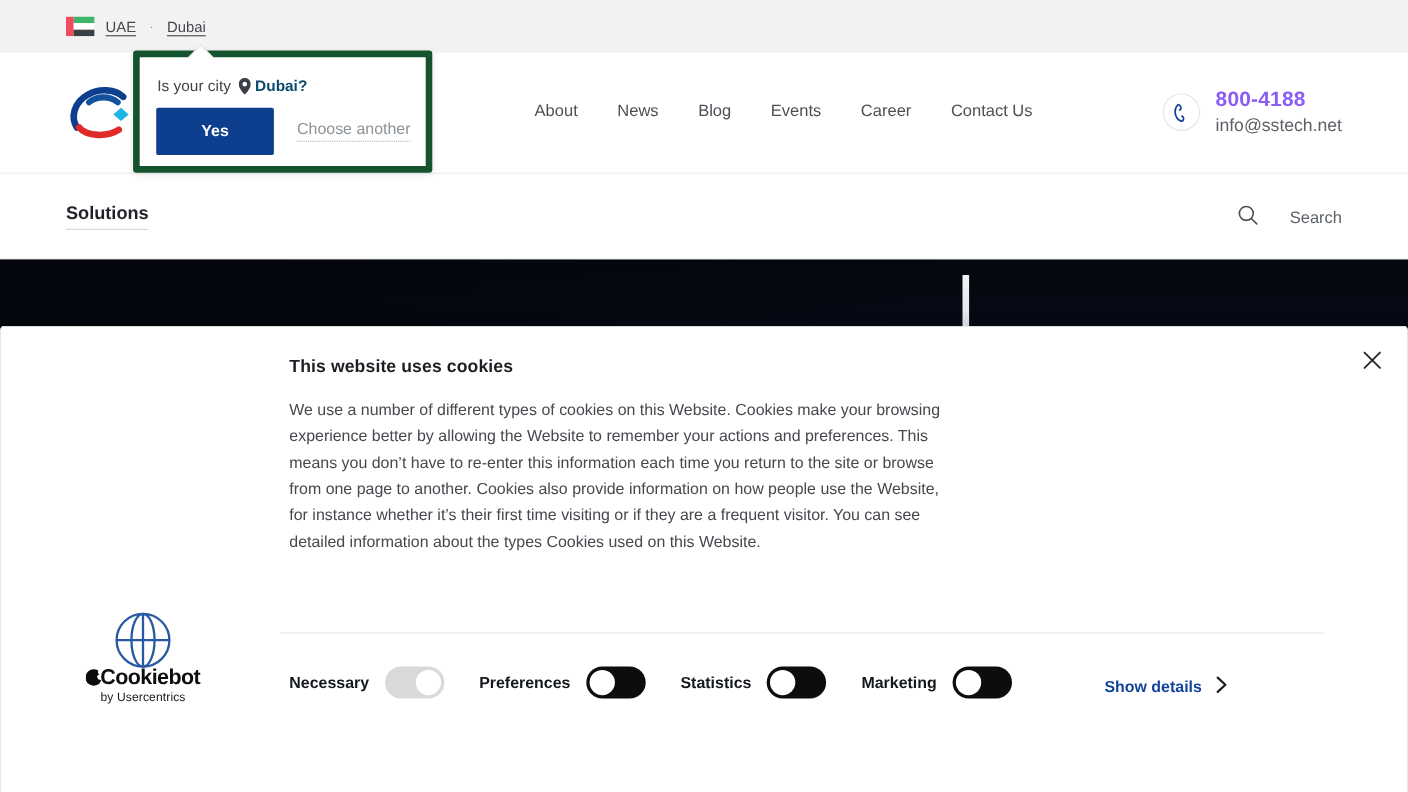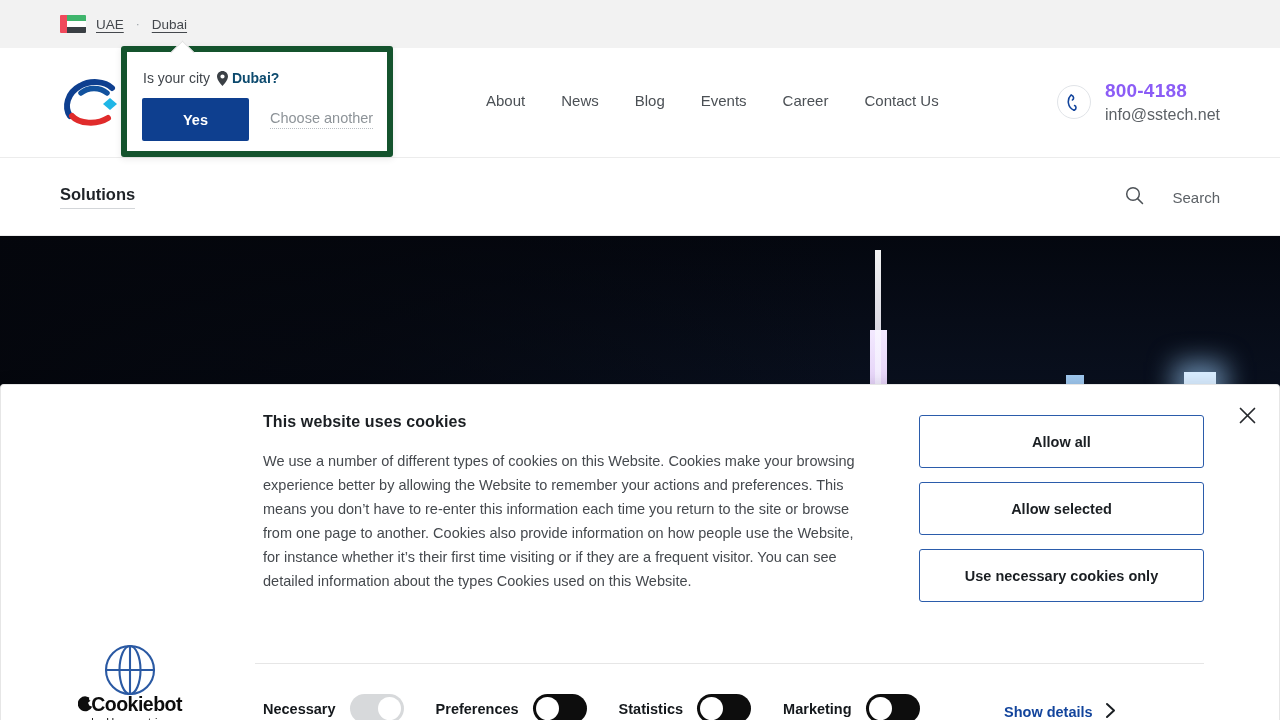--- a/index.html
+++ b/index.html
@@ -161,21 +161,21 @@
   }
   .hero-sky:after {
     content: ""; position: absolute; inset: 0;
     background: linear-gradient(90deg, rgba(4,6,12,.92) 0%, rgba(4,6,12,.7) 28%, rgba(4,6,12,.25) 52%, rgba(4,6,12,0) 68%);
   }
   .tower { position: absolute; bottom: 0; }
 
   
   .cookie {
     position: absolute; left: 0; bottom: 0;
-    width: 1280px; height: 336px;
+    width: 1280px; height: 424px;
     background: #ffffff;
     border-top-left-radius: 4px; border-top-right-radius: 4px;
     border: 1px solid #e6e6e6;
     border-bottom: none;
     box-shadow: 0 -2px 14px rgba(0,0,0,.10);
     z-index: 30;
   }
   .cookie-close {
     position: absolute; right: 19px; top: 17px;
     width: 26px; height: 26px;
@@ -377,25 +377,20 @@
         <line x1="26" y1="2" x2="26" y2="50" stroke="#2a59a3" stroke-width="2.1"></line>
         <line x1="2" y1="26" x2="50" y2="26" stroke="#2a59a3" stroke-width="2.1"></line>
       </svg>
     </div>
 
     <div class="cookie-body">
       <div class="cookie-title">This website uses cookies</div>
       <div class="cookie-text">We use a number of different types of cookies on this Website. Cookies make your browsing experience better by allowing the Website to remember your actions and preferences. This means you don’t have to re-enter this information each time you return to the site or browse from one page to another. Cookies also provide information on how people use the Website, for instance whether it’s their first time visiting or if they are a frequent visitor. You can see detailed information about the types Cookies used on this Website.</div>
     </div>
 
-    <div class="cookie-btns">
-      <button class="cookie-btn">Allow all</button>
-      <button class="cookie-btn">Allow selected</button>
-      <button class="cookie-btn">Use necessary cookies only</button>
-    </div>
 
     <div class="cookie-divider"></div>
 
     <div class="cookie-foot">
 
       <div class="cbot-logo">
         <div class="cbot-name">
           <svg width="17" height="18" viewBox="0 0 17 18" style="margin-right:1px">
             <path d="M15.2 4.3A8.4 8.4 0 1015.9 12l-3.3-1.2-1.3-3.2z" fill="#0d0d0d"></path>
             <circle cx="14.6" cy="3.2" r="2.3" fill="#ffffff"></circle>

